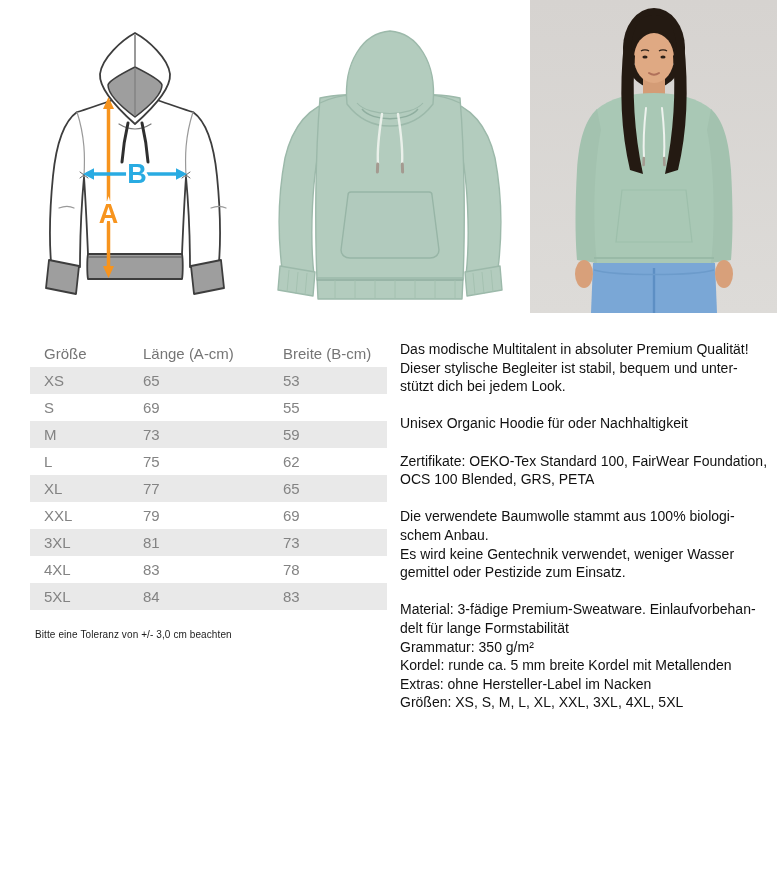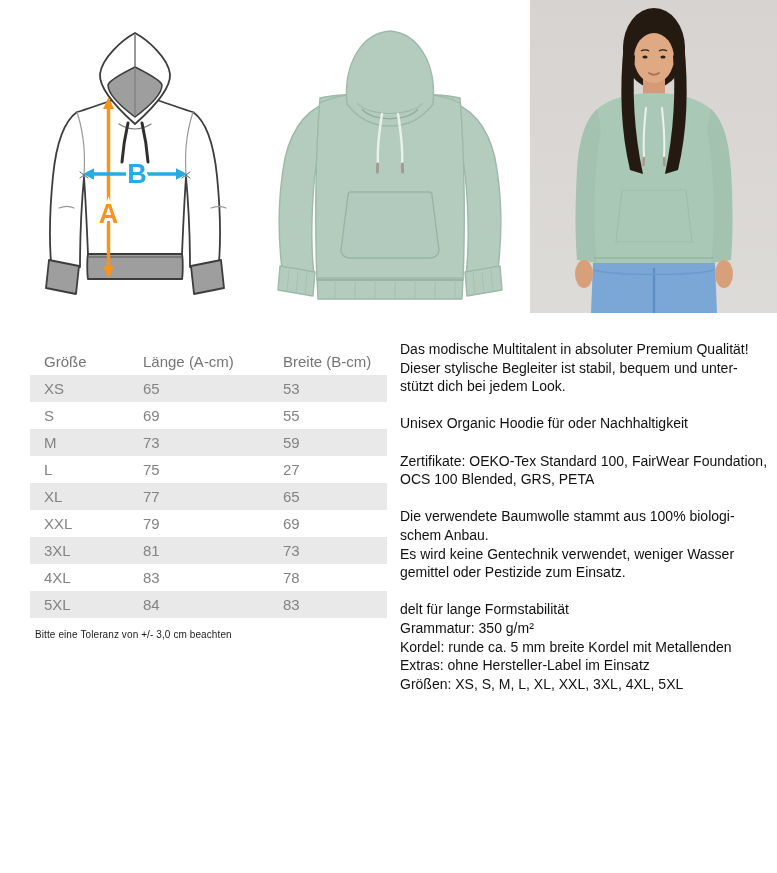--- a/index.html
+++ b/index.html
@@ -10,21 +10,21 @@
     overflow:hidden; margin:0 auto;
   }
   
   .diagram-wrap   { position:absolute; left:35px;  top:10px; width:215px; height:290px; }
   .product-wrap   { position:absolute; left:265px; top:8px;  width:250px; height:305px; }
   .model-wrap     { position:absolute; left:530px; top:0;    width:247px; height:313px; }
   .diagram-wrap svg, .product-wrap svg, .model-wrap svg { display:block; width:100%; height:100%; }
   .measure-label { font-family:"Liberation Sans", sans-serif; font-weight:bold; font-size:27px; paint-order:stroke; stroke:#ffffff; stroke-width:6px; text-anchor:middle; }
 
   
-  .size-table { position:absolute; left:30px; top:348px; width:357px; font-size:15px; }
+  .size-table { position:absolute; left:30px; top:340px; width:357px; font-size:15px; }
   .size-row {
     display:grid; grid-template-columns:99px 140px 1fr;
     height:27px; align-items:center; padding-left:14px;
   }
   .size-row.head { background:#ffffff; color:#757575; }
   .size-row.odd  { background:#e9e9e9; }
   .size-row.even { background:#ffffff; }
   .size-row span { color:#838383; }
   .size-row.head span { color:#757575; }
 
@@ -199,21 +199,21 @@
       <span>55</span>
     </div>
     <div class="size-row odd">
       <span>M</span>
       <span>73</span>
       <span>59</span>
     </div>
     <div class="size-row even">
       <span>L</span>
       <span>75</span>
-      <span>27</span>
+      <span>62</span>
     </div>
     <div class="size-row odd">
       <span>XL</span>
       <span>77</span>
       <span>65</span>
     </div>
     <div class="size-row even">
       <span>XXL</span>
       <span>79</span>
       <span>69</span>
@@ -245,20 +245,21 @@
     <div class="desc-line">Unisex Organic Hoodie für oder Nachhaltigkeit</div>
     <div class="desc-line"></div>
     <div class="desc-line">Zertifikate: OEKO-Tex Standard 100, FairWear Foundation,</div>
     <div class="desc-line">OCS 100 Blended, GRS, PETA</div>
     <div class="desc-line"></div>
     <div class="desc-line">Die verwendete Baumwolle stammt aus 100% biologi-</div>
     <div class="desc-line">schem Anbau.</div>
     <div class="desc-line">Es wird keine Gentechnik verwendet, weniger Wasser</div>
     <div class="desc-line">gemittel oder Pestizide zum Einsatz.</div>
     <div class="desc-line"></div>
+    <div class="desc-line">Material: 3-fädige Premium-Sweatware. Einlaufvorbehan-</div>
     <div class="desc-line">delt für lange Formstabilität</div>
     <div class="desc-line">Grammatur: 350 g/m²</div>
     <div class="desc-line">Kordel: runde ca. 5 mm breite Kordel mit Metallenden</div>
-    <div class="desc-line">Extras: ohne Hersteller-Label im Einsatz</div>
+    <div class="desc-line">Extras: ohne Hersteller-Label im Nacken</div>
     <div class="desc-line">Größen: XS, S, M, L, XL, XXL, 3XL, 4XL, 5XL</div>
   </div>
 
 </div>
 
 </body></html>

